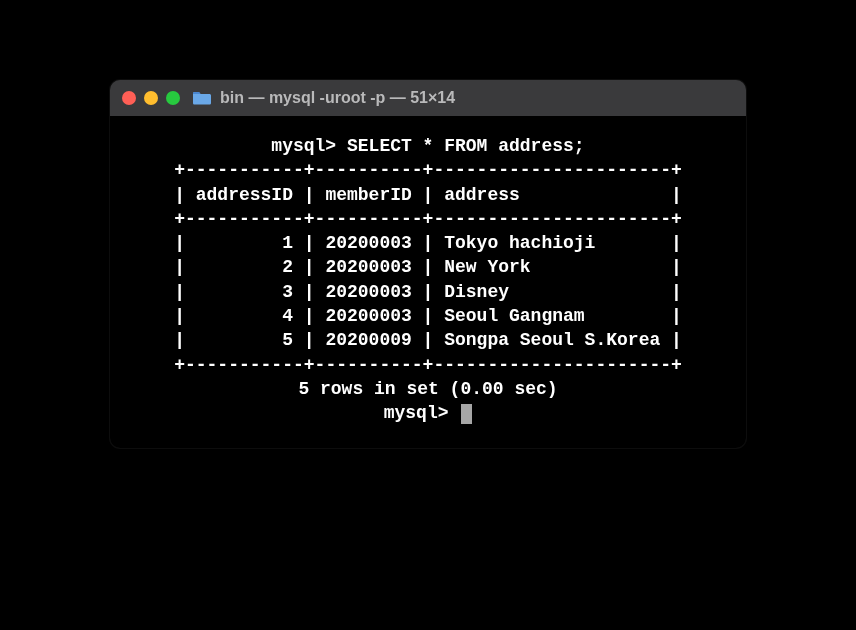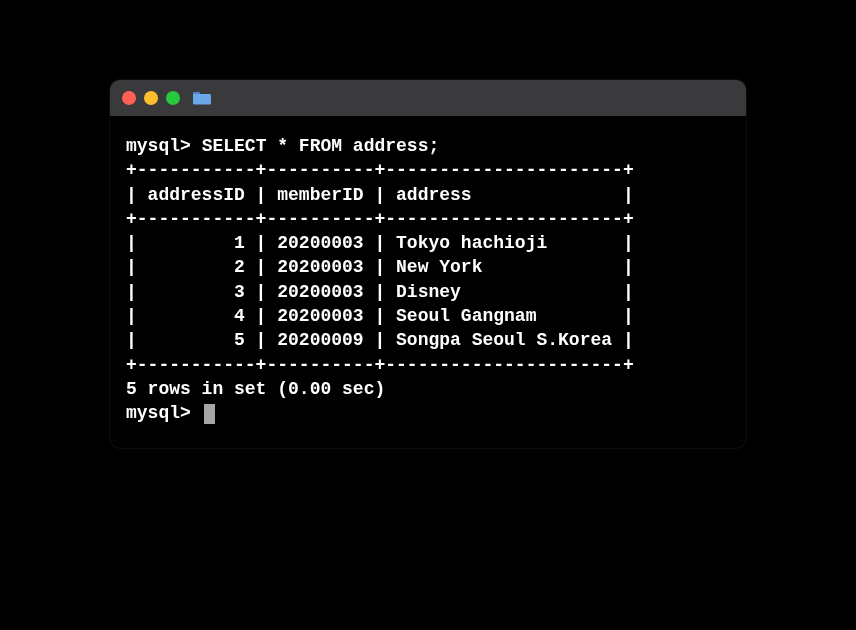--- a/index.html
+++ b/index.html
@@ -60,21 +60,21 @@
   .terminal-body {
     background: #000000;
     padding: 18px 16px 22px 16px;
     font-size: 18px;
     line-height: 1.35;
     color: #ffffff;
     font-weight: 600;
     white-space: pre;
     letter-spacing: 0;
   }
-  .terminal-body span { white-space: pre; }
+  .terminal-body span { white-space: pre; text-align: center; }
   .cursor {
     display: inline-block;
     width: 11px;
     height: 20px;
     background: #a6a6a6;
     vertical-align: text-bottom;
     margin-left: 2px;
     position: relative;
     top: 1px;
   }
@@ -89,16 +89,17 @@
       <div class="light red"></div>
       <div class="light yellow"></div>
       <div class="light green"></div>
     </div>
     <span class="folder-icon">
       <svg width="20" height="16" viewBox="0 0 20 16">
         <path d="M1 3.5 C1 2.5 1.8 2 2.5 2 L7 2 L8.5 4 L17.5 4 C18.3 4 19 4.7 19 5.5 L19 13 C19 14 18.3 14.5 17.5 14.5 L2.5 14.5 C1.7 14.5 1 14 1 13 Z" fill="#6aa8e8"></path>
         <path d="M1 3.5 C1 2.5 1.8 2 2.5 2 L7 2 L8.5 4 L1 4 Z" fill="#4a86d0"></path>
       </svg>
     </span>
+    <span class="title-text">bin — mysql -uroot -p — 51×14</span>
   </div>
 
   <div class="terminal-body"><span class="row"><span>mysql&gt; </span><span>SELECT * FROM address;</span></span><span class="row">+-----------+----------+----------------------+</span><span class="row">| addressID | memberID | address              |</span><span class="row">+-----------+----------+----------------------+</span><span class="row">|         1 | 20200003 | Tokyo hachioji       |</span><span class="row">|         2 | 20200003 | New York             |</span><span class="row">|         3 | 20200003 | Disney               |</span><span class="row">|         4 | 20200003 | Seoul Gangnam        |</span><span class="row">|         5 | 20200009 | Songpa Seoul S.Korea |</span><span class="row">+-----------+----------+----------------------+</span><span class="row">5 rows in set (0.00 sec)</span><span class="row"></span><span class="row"><span>mysql&gt; </span><span class="cursor"></span></span></div>
 </div>
 
 </body></html>

